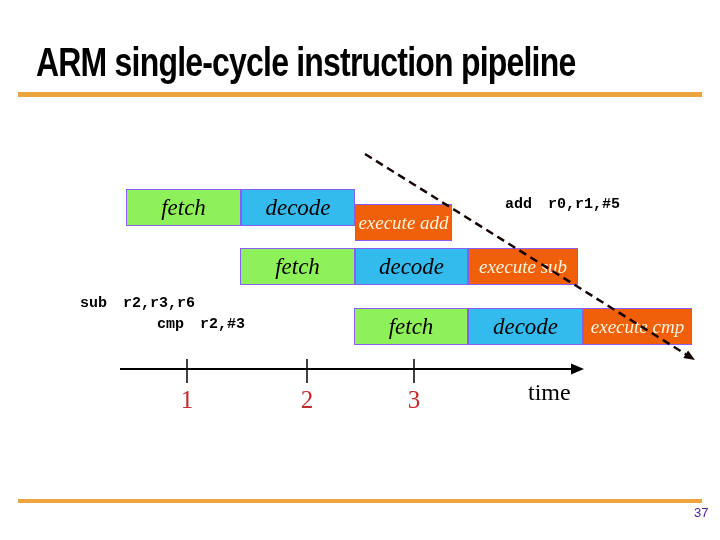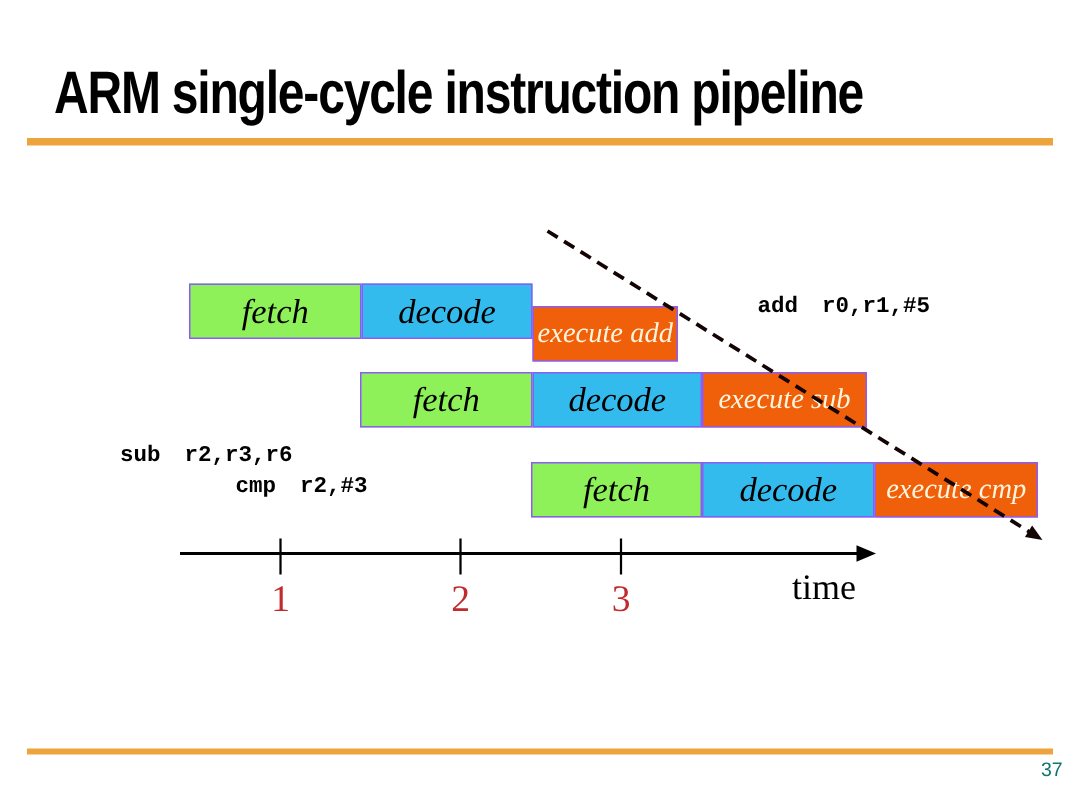--- a/index.html
+++ b/index.html
@@ -52,21 +52,21 @@
   #tick-2{left:307px;top:386px;}
   #tick-3{left:414px;top:386px;}
   #time-label{
     position:absolute;left:528px;top:379px;font-family:"Liberation Serif",serif;
     font-size:24px;color:#000000;
   }
   
   #overlay{position:absolute;left:0;top:0;width:720px;height:540px;pointer-events:none;}
   
   #page-number{
-    position:absolute;left:694px;top:505px;font-size:13px;color:#0f766e;
+    position:absolute;left:694px;top:505px;font-size:13px;color:#4c1d95;
     font-family:"Liberation Sans",sans-serif;
   }
 </style>
 </head>
 <body>
 
 <div id="slide">
 
   <div id="title">ARM single-cycle instruction pipeline</div>
   <div id="title-underline" class="accent-bar"></div>

